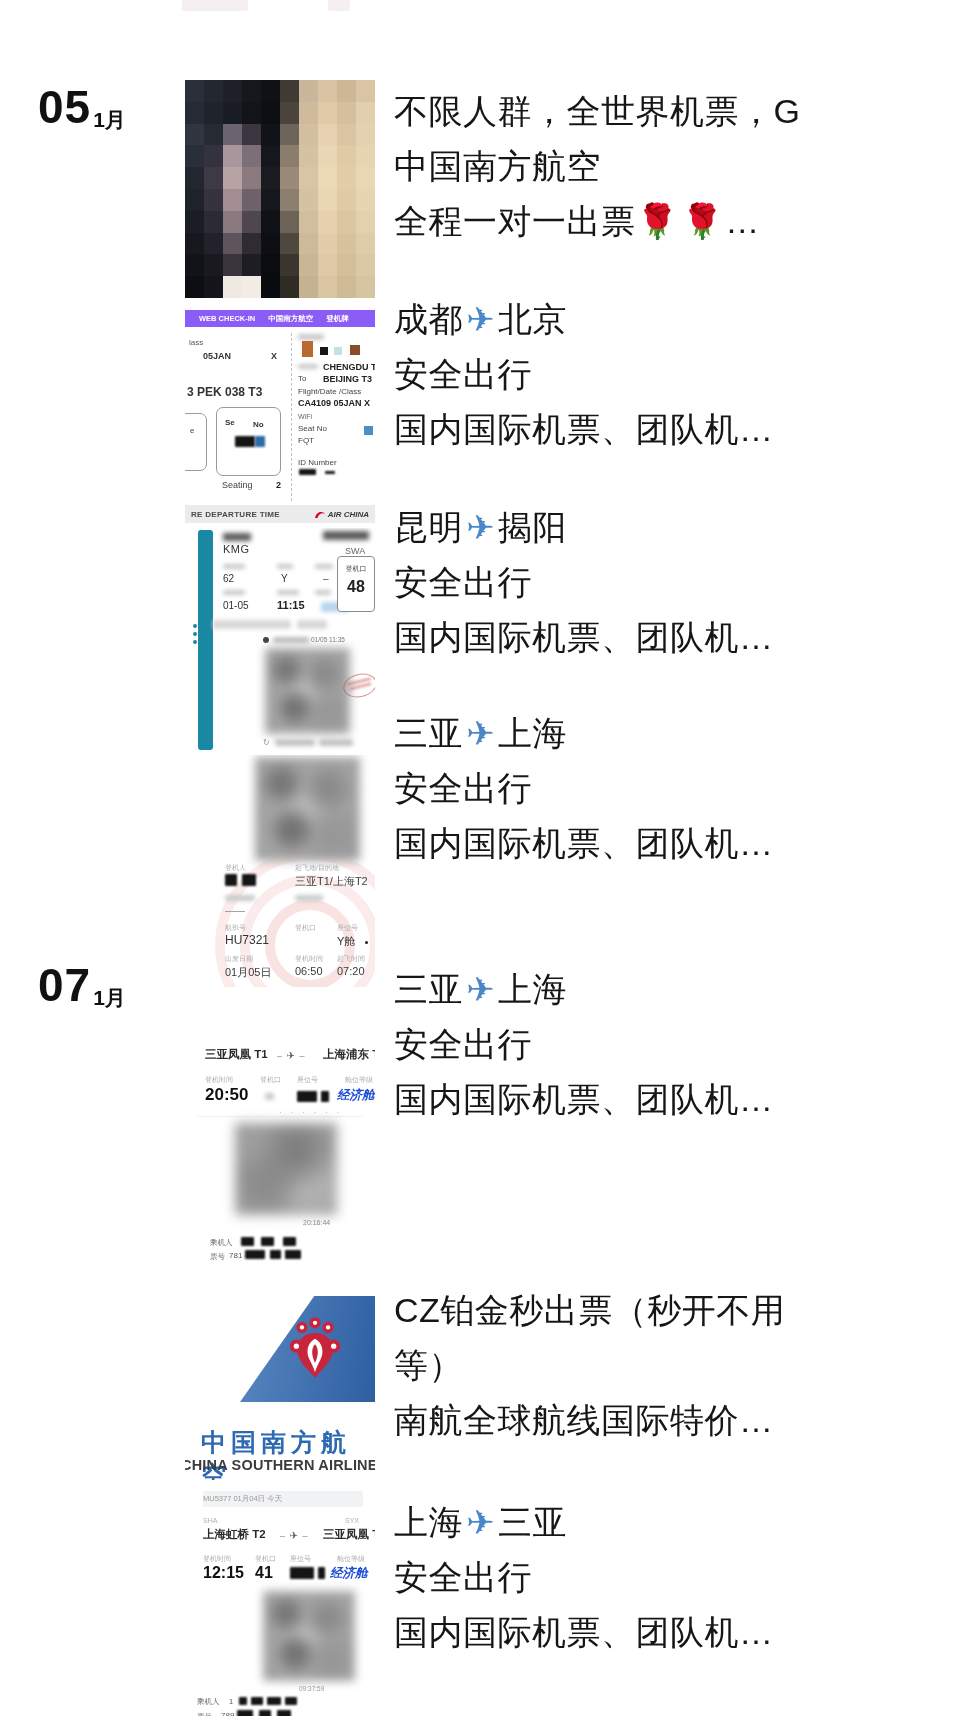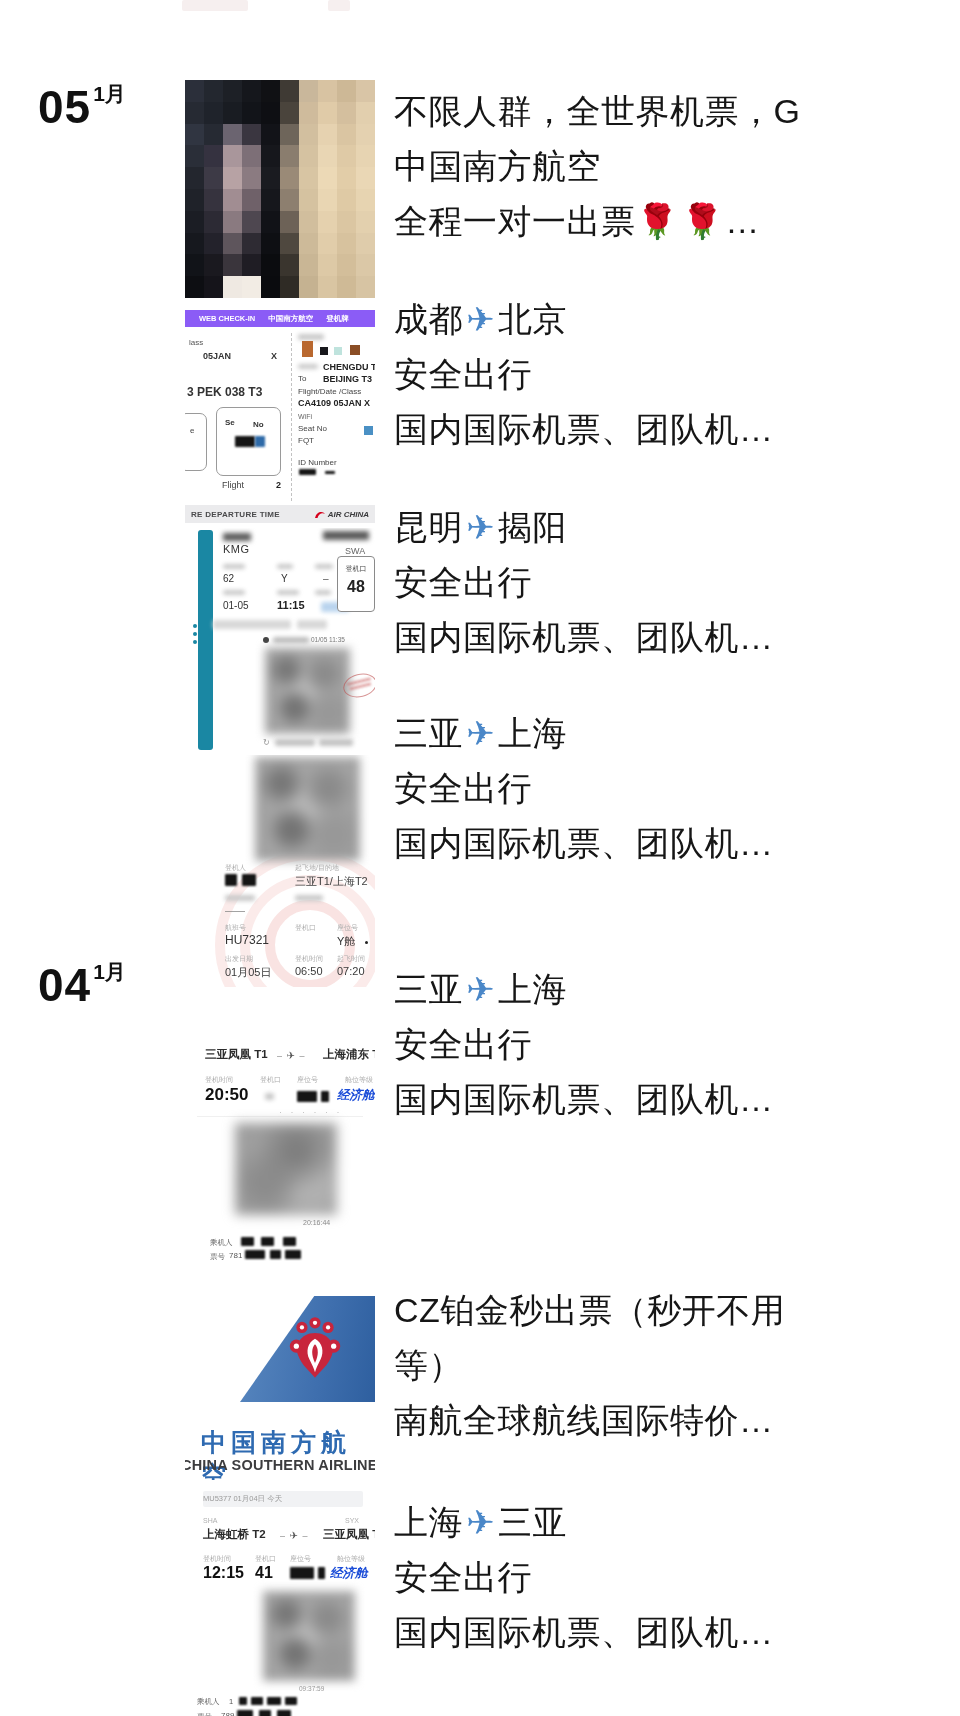--- a/index.html
+++ b/index.html
@@ -1,20 +1,20 @@
 <!DOCTYPE html>
 <html><head>
 <meta charset="utf-8">
 <style>
   html,body{margin:0;padding:0;background:#fff;}
   #page{position:relative;width:960px;height:1716px;background:#fff;overflow:hidden;
         font-family:"Liberation Sans","DejaVu Sans",sans-serif;color:#161616;}
   .abs{position:absolute;}
   
-  .datemark{position:absolute;left:38px;display:flex;align-items:flex-start;}
+  .datemark{position:absolute;left:38px;display:flex;align-items:flex-end;}
   .datemark .day{font-size:46px;font-weight:700;color:#111;letter-spacing:1px;}
   .datemark .mon{font-size:21px;font-weight:600;color:#111;margin-left:2px;}
   
   .etext{position:absolute;left:394px;width:552px;}
   .tline{font-size:34px;line-height:55px;color:#161616;letter-spacing:.5px;white-space:nowrap;overflow:hidden;}
   .plane{color:#4a87c8;padding:0 3px;}
   .rose{color:#c9302c;padding:0 1px;}
   
   .thumb{position:absolute;left:185px;width:190px;overflow:hidden;background:#fff;}
   .t{position:absolute;white-space:nowrap;}
@@ -206,21 +206,21 @@
     <div class="t" style="left:2px;top:77px;font-size:12px;font-weight:700;color:#333;">3 PEK 038 T3</div>
     <div class="roundbox" style="left:-6px;top:105px;width:26px;height:56px;">
       <span class="t" style="left:10px;top:12px;font-size:8px;color:#444;">e</span>
     </div>
     <div class="roundbox" style="left:31px;top:99px;width:63px;height:67px;">
       <span class="t" style="left:8px;top:10px;font-size:8px;font-weight:700;color:#333;">Se</span>
       <span class="t" style="left:36px;top:12px;font-size:8px;font-weight:700;color:#333;">No</span>
       <span class="mark" style="left:18px;top:28px;width:20px;height:11px;"></span>
       <span class="mark" style="left:38px;top:28px;width:10px;height:11px;background:#2e6aa8;"></span>
     </div>
-    <div class="t" style="left:37px;top:172px;font-size:9px;color:#444;">Flight</div>
+    <div class="t" style="left:37px;top:172px;font-size:9px;color:#444;">Seating</div>
     <div class="t" style="left:91px;top:172px;font-size:9px;font-weight:700;color:#222;">2</div>
     <div class="blurbar" style="left:113px;top:26px;width:26px;height:6px;"></div>
     <div class="abs" style="left:117px;top:33px;width:11px;height:16px;background:#b9682f;"></div>
     <div class="abs" style="left:135px;top:39px;width:8px;height:8px;background:#17181c;"></div>
     <div class="abs" style="left:149px;top:39px;width:8px;height:8px;background:#bfe3dd;"></div>
     <div class="abs" style="left:165px;top:37px;width:10px;height:10px;background:#8a4d25;"></div>
     <div class="blurbar" style="left:113px;top:56px;width:20px;height:5px;"></div>
     <div class="t" style="left:138px;top:54px;font-size:9px;font-weight:700;color:#222;">CHENGDU T</div>
     <div class="t" style="left:113px;top:66px;font-size:8px;color:#444;">To</div>
     <div class="t" style="left:138px;top:66px;font-size:9px;font-weight:700;color:#222;">BEIJING T3</div>
@@ -320,21 +320,21 @@
     <div class="t" style="left:110px;top:210px;font-size:11px;color:#3a3a3a;">06:50</div>
     <div class="t" style="left:152px;top:210px;font-size:11px;color:#3a3a3a;">07:20</div>
   </div>
   <div class="etext" style="top:706px;">
     <div class="tline rich">三亚<span class="plane">✈</span>上海</div>
     <div class="tline rich">安全出行</div>
     <div class="tline rich">国内国际机票、团队机…</div>
   </div>
 
   <div class="datemark" style="top:958px;">
-    <span class="day">04</span>
+    <span class="day">07</span>
     <span class="mon">1月</span>
   </div>
 
   <div class="thumb" style="top:1035px;height:235px;">
     <div class="t" style="left:20px;top:12px;font-size:11.5px;font-weight:700;color:#2b2b2b;">三亚凤凰 T1</div>
     <div class="t routesep" style="left:92px;top:15px;">–&nbsp;<span class="pl">✈</span>&nbsp;–</div>
     <div class="t" style="left:138px;top:12px;font-size:11.5px;font-weight:700;color:#2b2b2b;">上海浦东 T1</div>
     <div class="t lab" style="left:20px;top:40px;">登机时间</div>
     <div class="t lab" style="left:75px;top:40px;">登机口</div>
     <div class="t lab" style="left:112px;top:40px;">座位号</div>

